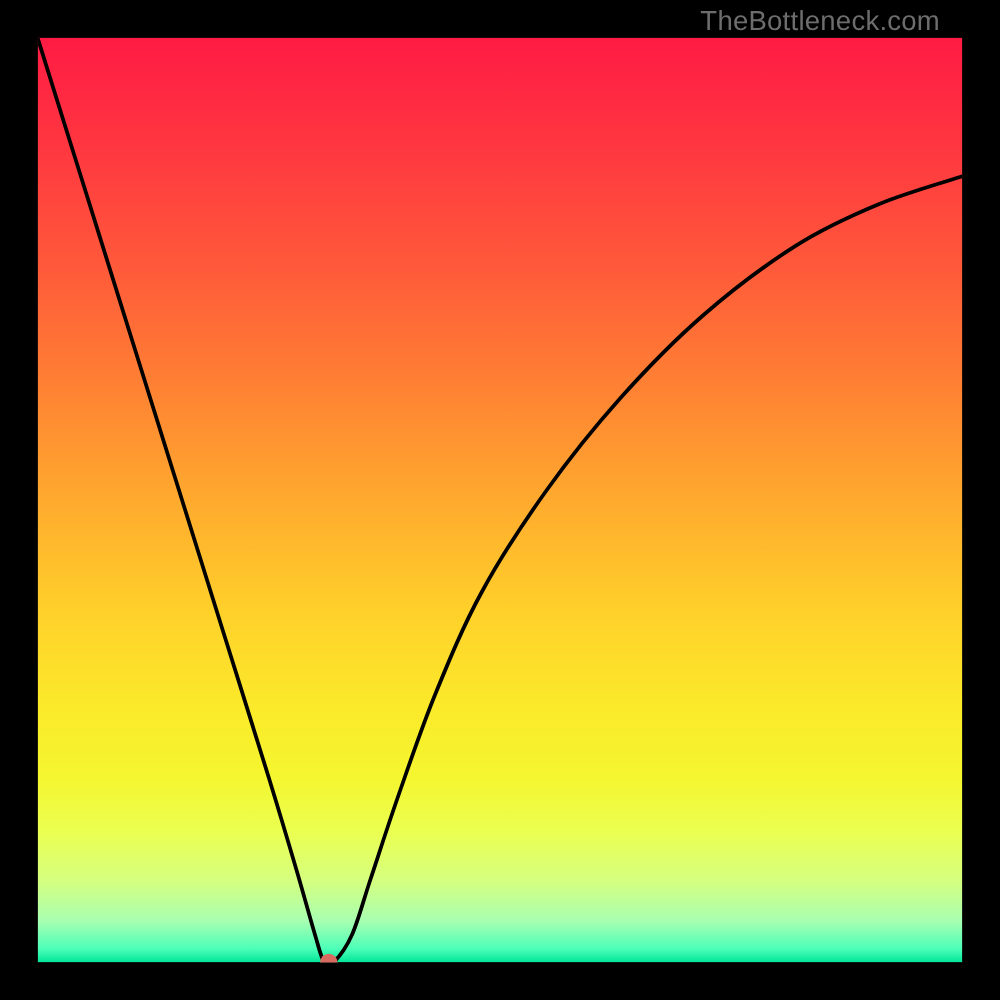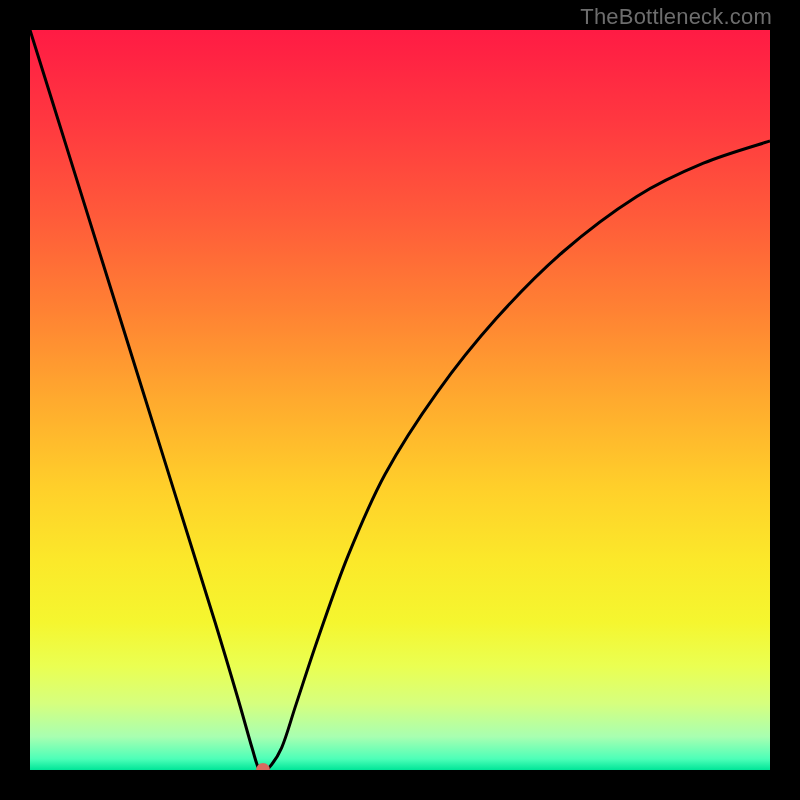--- a/index.html
+++ b/index.html
@@ -28,21 +28,21 @@
     position: absolute;
     inset: 0;
   }
   .curve-svg {
     position: absolute;
     inset: 0;
   }
   .watermark {
     position: absolute;
     top: 4px;
-    right: 28px;
+    right: 48px;
     color: #6d6d6d;
     font-size: 22px;
     letter-spacing: 0.2px;
     font-weight: 500;
   }
   .minimum-dot {
     position: absolute;
     width: 14px;
     height: 14px;
     border-radius: 50%;

